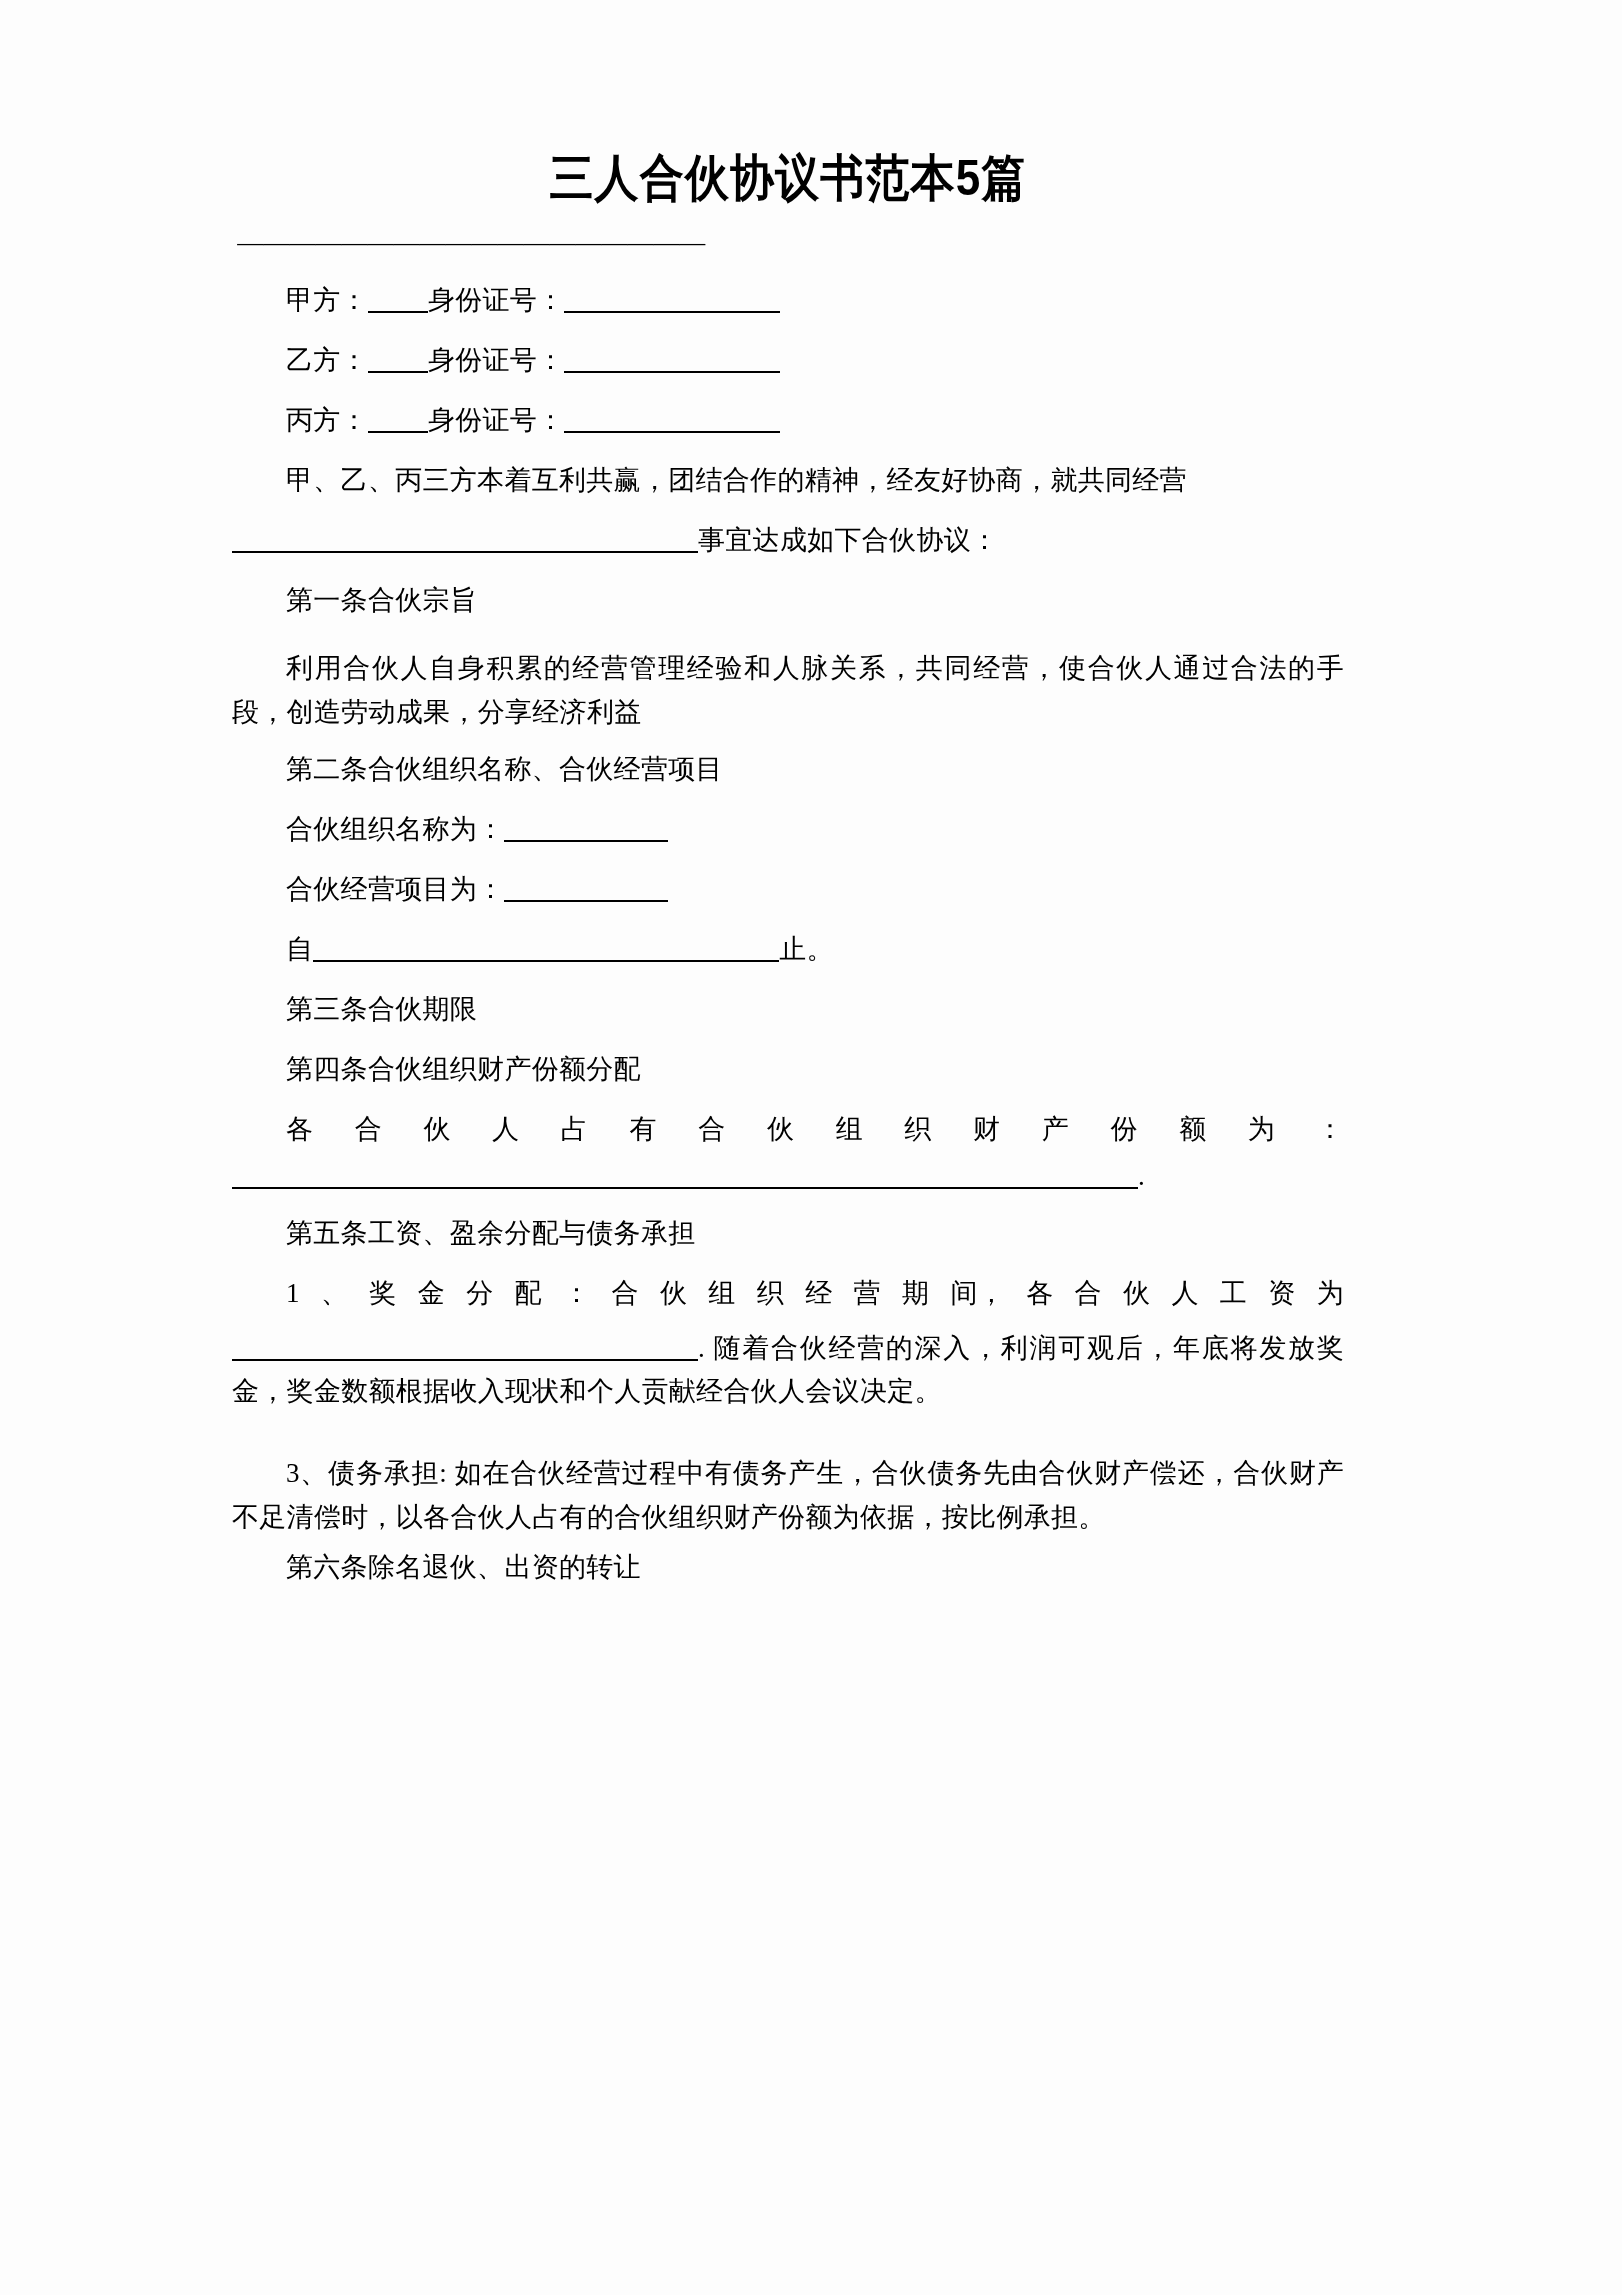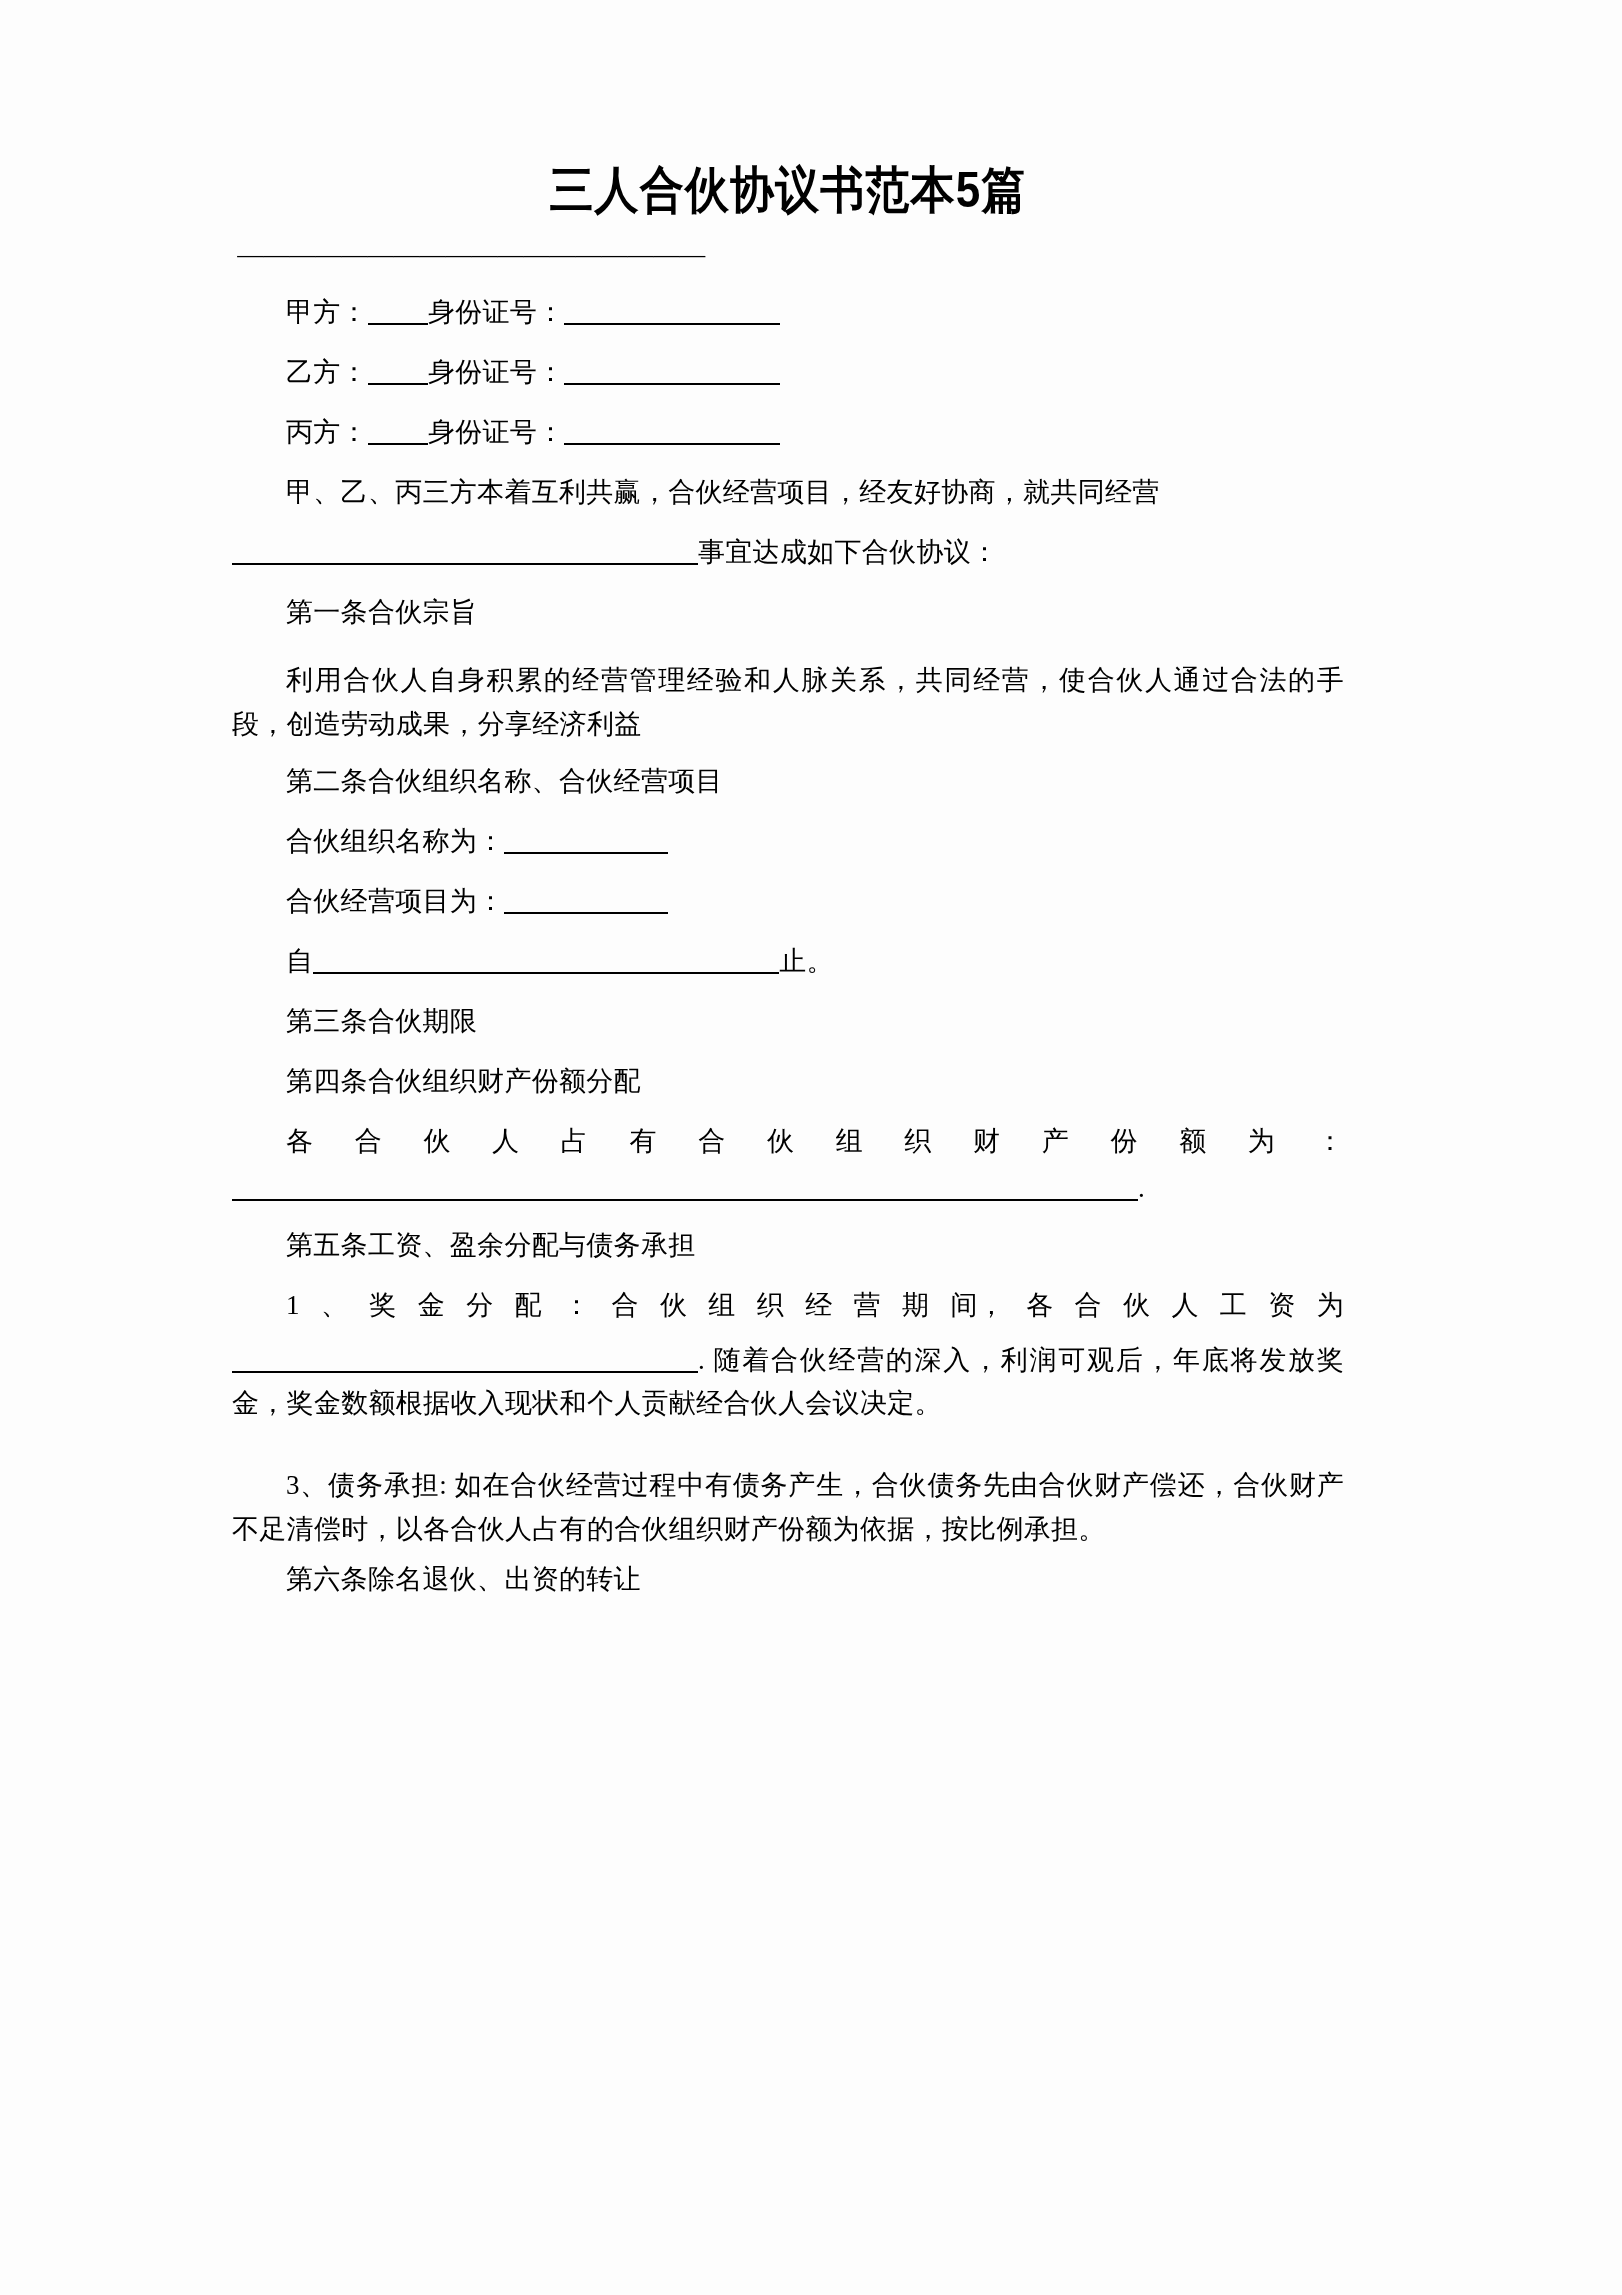--- a/index.html
+++ b/index.html
@@ -17,21 +17,21 @@
   .page {
     position: relative;
     width: 1623px;
     height: 2295px;
     background: #fdfdfd;
     box-sizing: border-box;
   }
   .content {
     position: absolute;
     left: 232px;
-    top: 160px;
+    top: 148px;
     width: 1112px;
   }
 
   
   .doc-title {
     font-family: "Liberation Sans", "DejaVu Sans", sans-serif;
     font-size: 50px;
     font-weight: bold;
     letter-spacing: 1.3px;
     text-align: center;
@@ -127,21 +127,21 @@
     </div>
 
     <div class="line indent">
       <span>乙方：</span><span class="blank xs"></span><span>身份证号：</span><span class="blank md"></span>
     </div>
 
     <div class="line indent">
       <span>丙方：</span><span class="blank xs"></span><span>身份证号：</span><span class="blank md"></span>
     </div>
 
-    <div class="line indent">甲、乙、丙三方本着互利共赢，合伙经营项目，经友好协商，就共同经营</div>
+    <div class="line indent">甲、乙、丙三方本着互利共赢，团结合作的精神，经友好协商，就共同经营</div>
 
     <div class="line">
       <span class="blank xl"></span><span>事宜达成如下合伙协议：</span>
     </div>
 
     <div class="line indent">第一条合伙宗旨</div>
     <div class="line wrap indent">利用合伙人自身积累的经营管理经验和人脉关系，共同经营，使合伙人通过合法的手段，创造劳动成果，分享经济利益</div>
 
     <div class="line indent" style="margin-top:22px;">第二条合伙组织名称、合伙经营项目</div>
     <div class="line indent">

